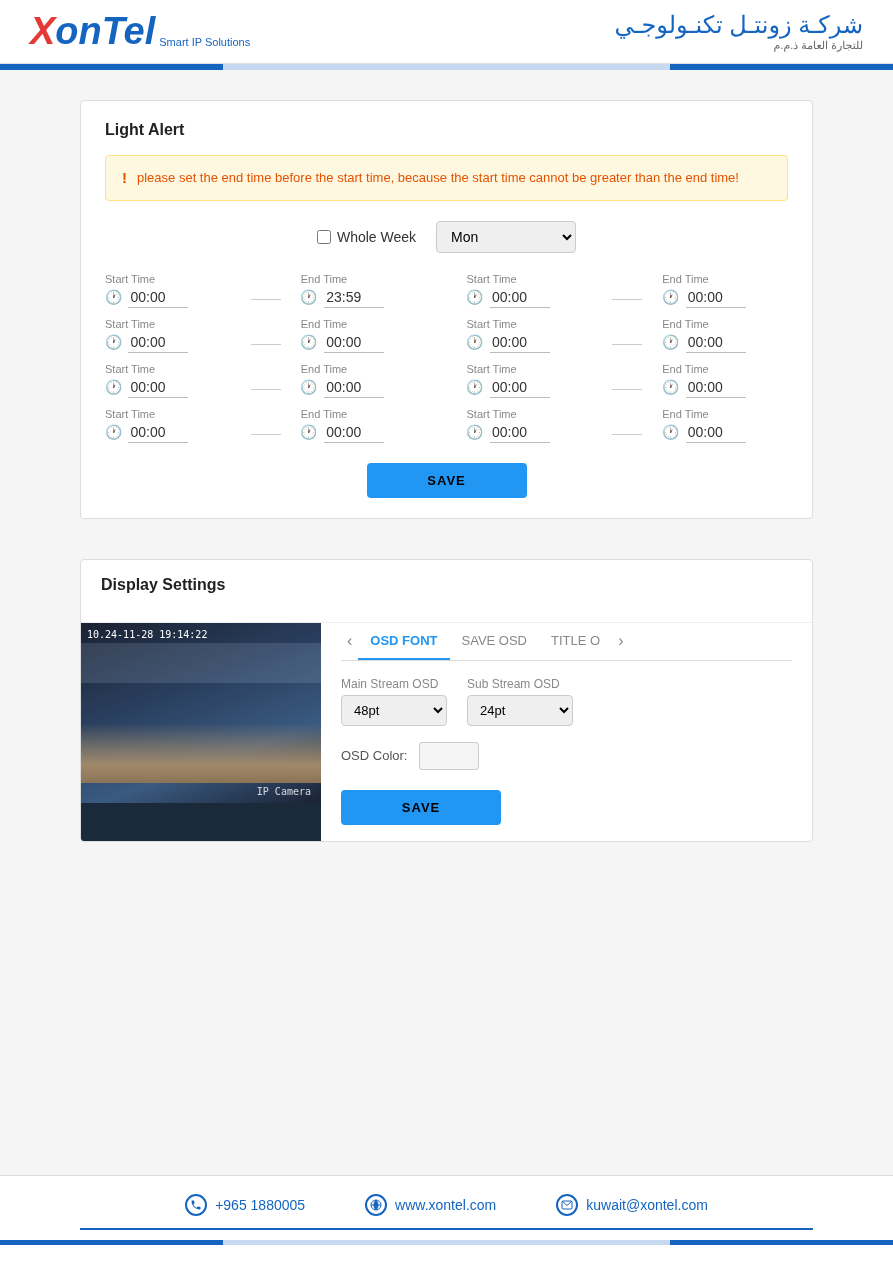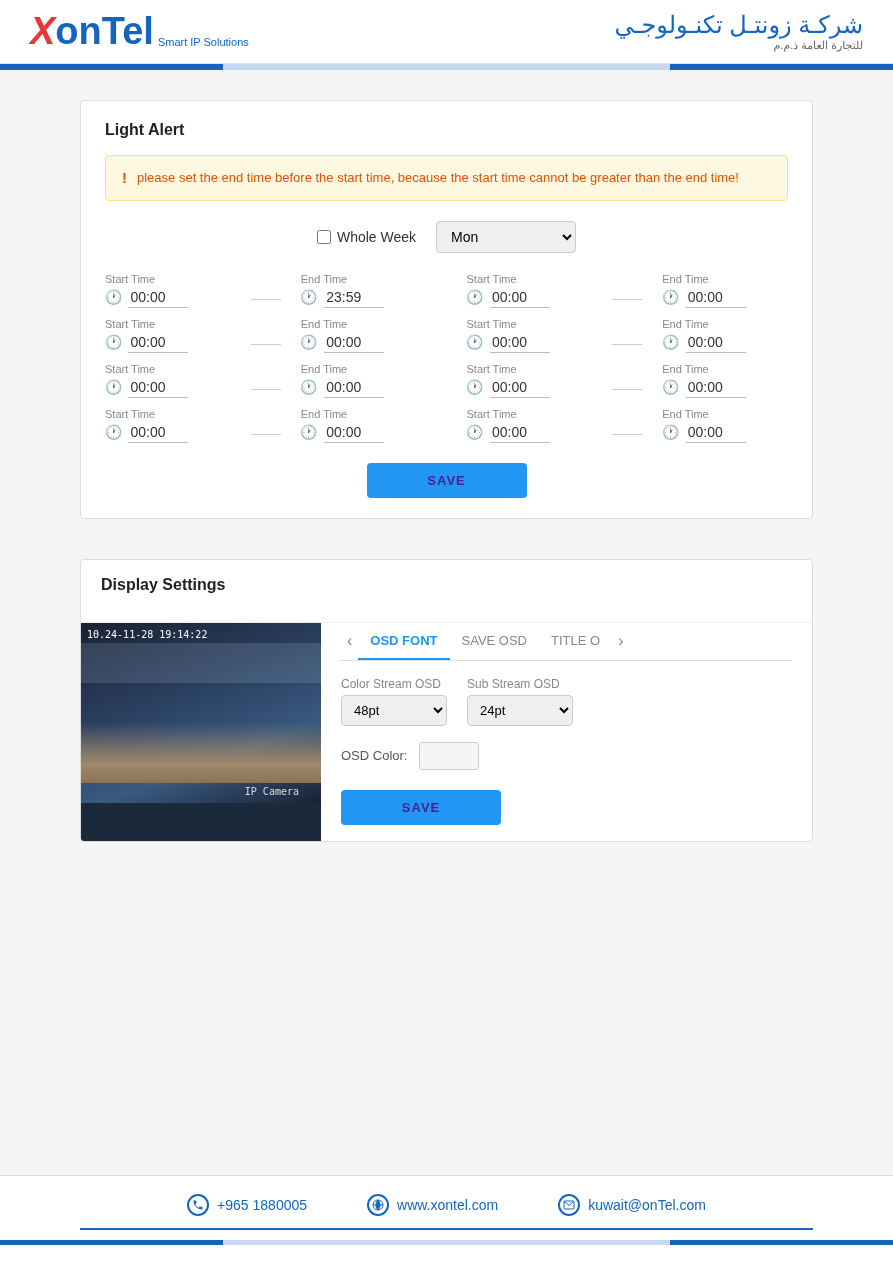--- a/index.html
+++ b/index.html
@@ -27,20 +27,21 @@
     .logo-x {
       font-size: 38px;
       font-weight: bold;
       color: #e53935;
       font-style: italic;
     }
     .logo-ontel {
       font-size: 38px;
       font-weight: bold;
       color: #1565c0;
+      font-style: italic;
     }
     .logo-subtitle {
       font-size: 11px;
       color: #1565c0;
       margin-left: 4px;
       margin-top: 20px;
     }
     .header-right {
       text-align: right;
     }
@@ -188,21 +189,21 @@
       background: #ccc;
       margin: 0 4px;
       margin-top: 18px;
     }
 
     
     .save-btn {
       display: block;
       margin: 20px auto 0;
       background: #2196f3;
-      color: #4c1d95;
+      color: #000000;
       border: none;
       border-radius: 4px;
       padding: 10px 60px;
       font-size: 13px;
       font-weight: bold;
       letter-spacing: 1px;
       cursor: pointer;
       min-width: 160px;
     }
 
@@ -240,21 +241,21 @@
       position: absolute;
       top: 6px;
       left: 6px;
       font-size: 10px;
       color: #fff;
       font-family: monospace;
     }
     .camera-overlay {
       position: absolute;
       bottom: 6px;
-      right: 22px;
+      right: 10px;
       font-size: 10px;
       color: #fff;
       font-family: monospace;
       opacity: 0.8;
     }
     
     .room-bg {
       position: absolute;
       bottom: 20px;
       left: 0; right: 0;
@@ -612,21 +613,21 @@
         <div class="tabs-row">
           <button class="tab-arrow">‹</button>
           <div class="tab-item active">OSD FONT</div>
           <div class="tab-item">SAVE OSD</div>
           <div class="tab-item">TITLE O</div>
           <button class="tab-arrow">›</button>
         </div>
 
         <div class="form-row">
           <div class="form-group">
-            <span class="form-label">Color Stream OSD</span>
+            <span class="form-label">Main Stream OSD</span>
             <select class="form-select">
               <option>12pt</option>
               <option>16pt</option>
               <option>24pt</option>
               <option>32pt</option>
               <option selected="">48pt</option>
             </select>
           </div>
           <div class="form-group">
             <span class="form-label">Sub Stream OSD</span>
@@ -671,21 +672,21 @@
       </div>
       <span>www.xontel.com</span>
     </div>
     <div class="footer-item">
       <div class="footer-icon">
         <svg width="12" height="12" viewBox="0 0 24 24" fill="none" stroke="#1565c0" stroke-width="2">
             <rect x="2" y="4" width="20" height="16" rx="2"></rect>
             <path d="M2 4l10 9 10-9"></path>
           </svg>
       </div>
-      <span>kuwait@onTel.com</span>
+      <span>kuwait@xontel.com</span>
     </div>
   </div>
   <hr class="footer-divider">
   <div class="footer-bar-bottom">
     <div class="fbb1"></div>
     <div class="fbb2"></div>
     <div class="fbb3"></div>
   </div>
 </div>
 

